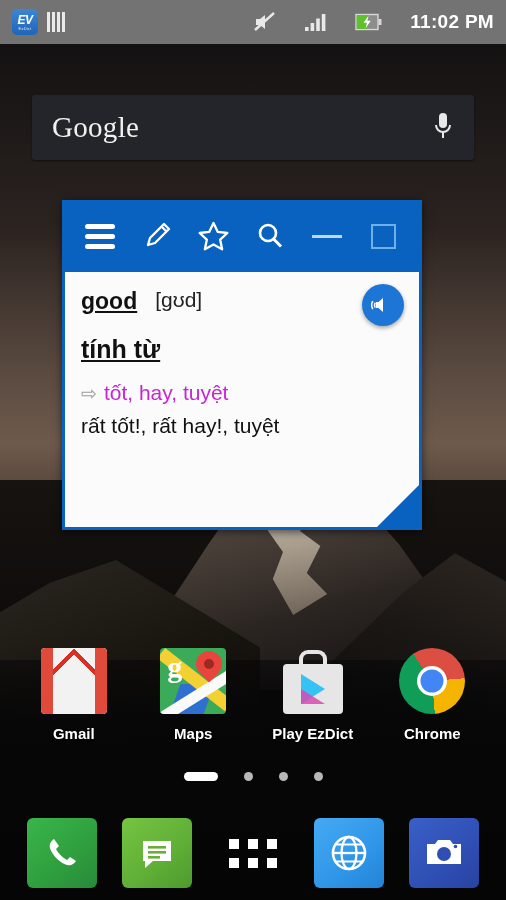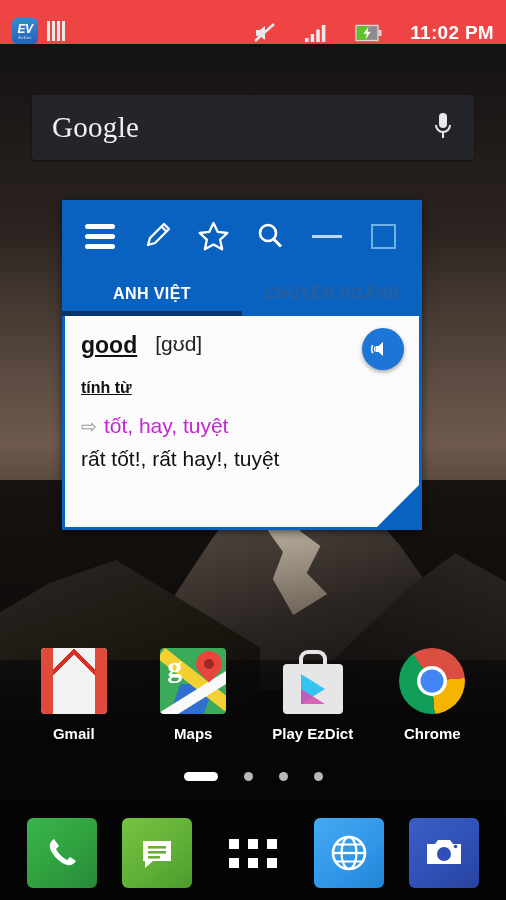--- a/index.html
+++ b/index.html
@@ -47,22 +47,22 @@
     background:linear-gradient(200deg,#332c26 0%,#1b1714 50%,#090808 100%);
   }
   .foot-dark {
     position:absolute; left:0; right:0; top:660px; bottom:0;
     background:linear-gradient(180deg,rgba(6,6,7,.55) 0%,#060607 35%,#050506 100%);
   }
 
   
   #status-bar {
     position:absolute; left:0; top:0; width:506px; height:44px;
-    background:#ef4444; z-index:40;
-    display:flex; align-items:flex-end; padding:0 12px;
+    background:#737373; z-index:40;
+    display:flex; align-items:center; padding:0 12px;
   }
   .sb-left { display:flex; align-items:center; gap:9px; }
   .ev-icon {
     width:26px; height:26px; border-radius:5px;
     background:linear-gradient(180deg,#3b86d6 0%,#1f65b8 100%);
     display:flex; flex-direction:column; align-items:center; justify-content:center;
     color:#fff; line-height:1;
   }
   .ev-icon .ev-top { font-size:12px; font-weight:bold; font-style:italic; letter-spacing:-.5px; }
   .ev-icon .ev-bot { font-size:4px; opacity:.85; margin-top:1px; letter-spacing:.2px; }
@@ -114,21 +114,21 @@
 
   .dict-body {
     flex:1; background:#fbfbfb; position:relative;
     border-left:3px solid #0a62c0; border-right:3px solid #0a62c0; border-bottom:3px solid #0a62c0;
     padding:16px 16px 0 16px; overflow:hidden;
   }
   .headword-row { display:flex; align-items:flex-start; }
   .headword { font-size:23px; font-weight:bold; color:#111; text-decoration:underline; }
   .phonetic { font-size:21px; color:#222; margin-left:18px; }
   .pos {
-    font-size:16px; font-weight:bold; color:#111;
+    font-size:25px; font-weight:bold; color:#111;
     text-decoration:underline; margin-top:20px;
   }
   .speak-btn {
     position:absolute; right:15px; top:12px;
     width:42px; height:42px; border-radius:50%;
     background:#1d76d6; display:flex; align-items:center; justify-content:center;
     box-shadow:0 2px 4px rgba(0,0,0,.35);
   }
   .sense-row { display:flex; align-items:baseline; margin-top:17px; gap:7px; }
   .arrow-bullet { color:#9a9a9a; font-size:19px; line-height:1; }
@@ -337,25 +337,20 @@
       </svg>
     </span>
     <span class="tb-btn">
       <span class="dash"></span>
     </span>
     <span class="tb-btn">
       <span class="square-out"></span>
     </span>
   </div>
 
-  <div class="dict-tabs">
-    <span class="dtab active">ANH VIỆT</span>
-    <span class="dtab inactive">CHUYÊN NGÀNH</span>
-    <span class="tab-underline"></span>
-  </div>
 
   <div class="dict-body">
     <div class="headword-row">
       <span class="headword">good</span>
       <span class="phonetic">[gʊd]</span>
     </div>
 
     <div class="pos">tính từ</div>
 
     <div class="speak-btn">

